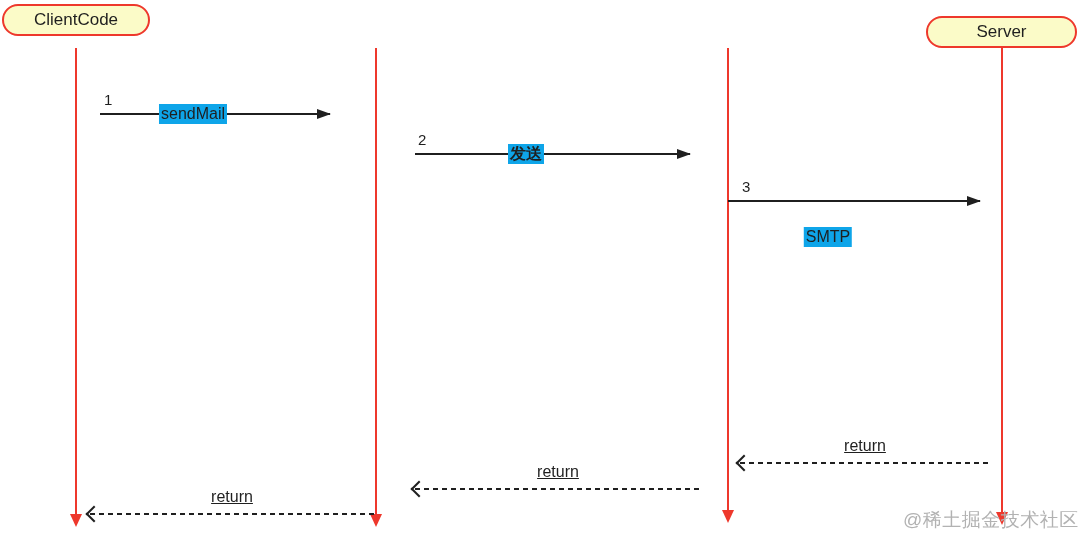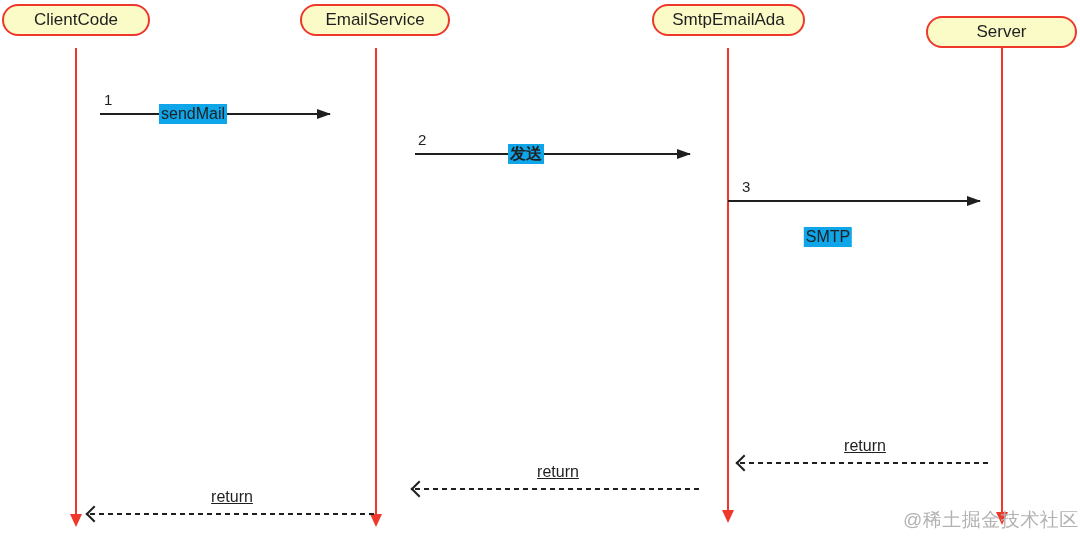--- a/index.html
+++ b/index.html
@@ -122,28 +122,22 @@
 
 <div id="stage">
   <div class="watermark">@稀土掘金技术社区</div>
 <div class="lifeline" style="left: 75px; height: 466px;"></div>
     <div class="lifeline-arrow" style="left: 70px; top: 514px;"></div>
     <div class="actor-box" style="left: 2px; width: 148px;">
       <span class="actor-label">ClientCode</span>
     </div>
     <div class="lifeline" style="left: 375px; height: 466px;"></div>
     <div class="lifeline-arrow" style="left: 370px; top: 514px;"></div>
-    <div class="actor-box" style="left: 300px; width: 150px;">
-      <span class="actor-label">EmailService</span>
-    </div>
     <div class="lifeline" style="left: 727px; height: 462px;"></div>
     <div class="lifeline-arrow" style="left: 722px; top: 510px;"></div>
-    <div class="actor-box" style="left: 652px; width: 153px;">
-      <span class="actor-label">SmtpEmailAda</span>
-    </div>
     <div class="lifeline" style="left: 1001px; height: 464px;"></div>
     <div class="lifeline-arrow" style="left: 996px; top: 512px;"></div>
     <div class="actor-box" style="left: 926px; width: 151px; margin-top: 12px;">
       <span class="actor-label">Server</span>
     </div>
     <div class="msg-line-solid" style="left: 100px; top: 113px; width: 230px;"></div>
     <div class="arrowhead-right" style="left: 317px; top: 108.5px;"></div>
     <div class="msg-label" style="left: 193px; top: 104px;">sendMail</div>
     <div class="msg-seq" style="left: 104px; top: 90px;">1</div>
     <div class="msg-line-solid" style="left: 415px; top: 153px; width: 275px;"></div>

